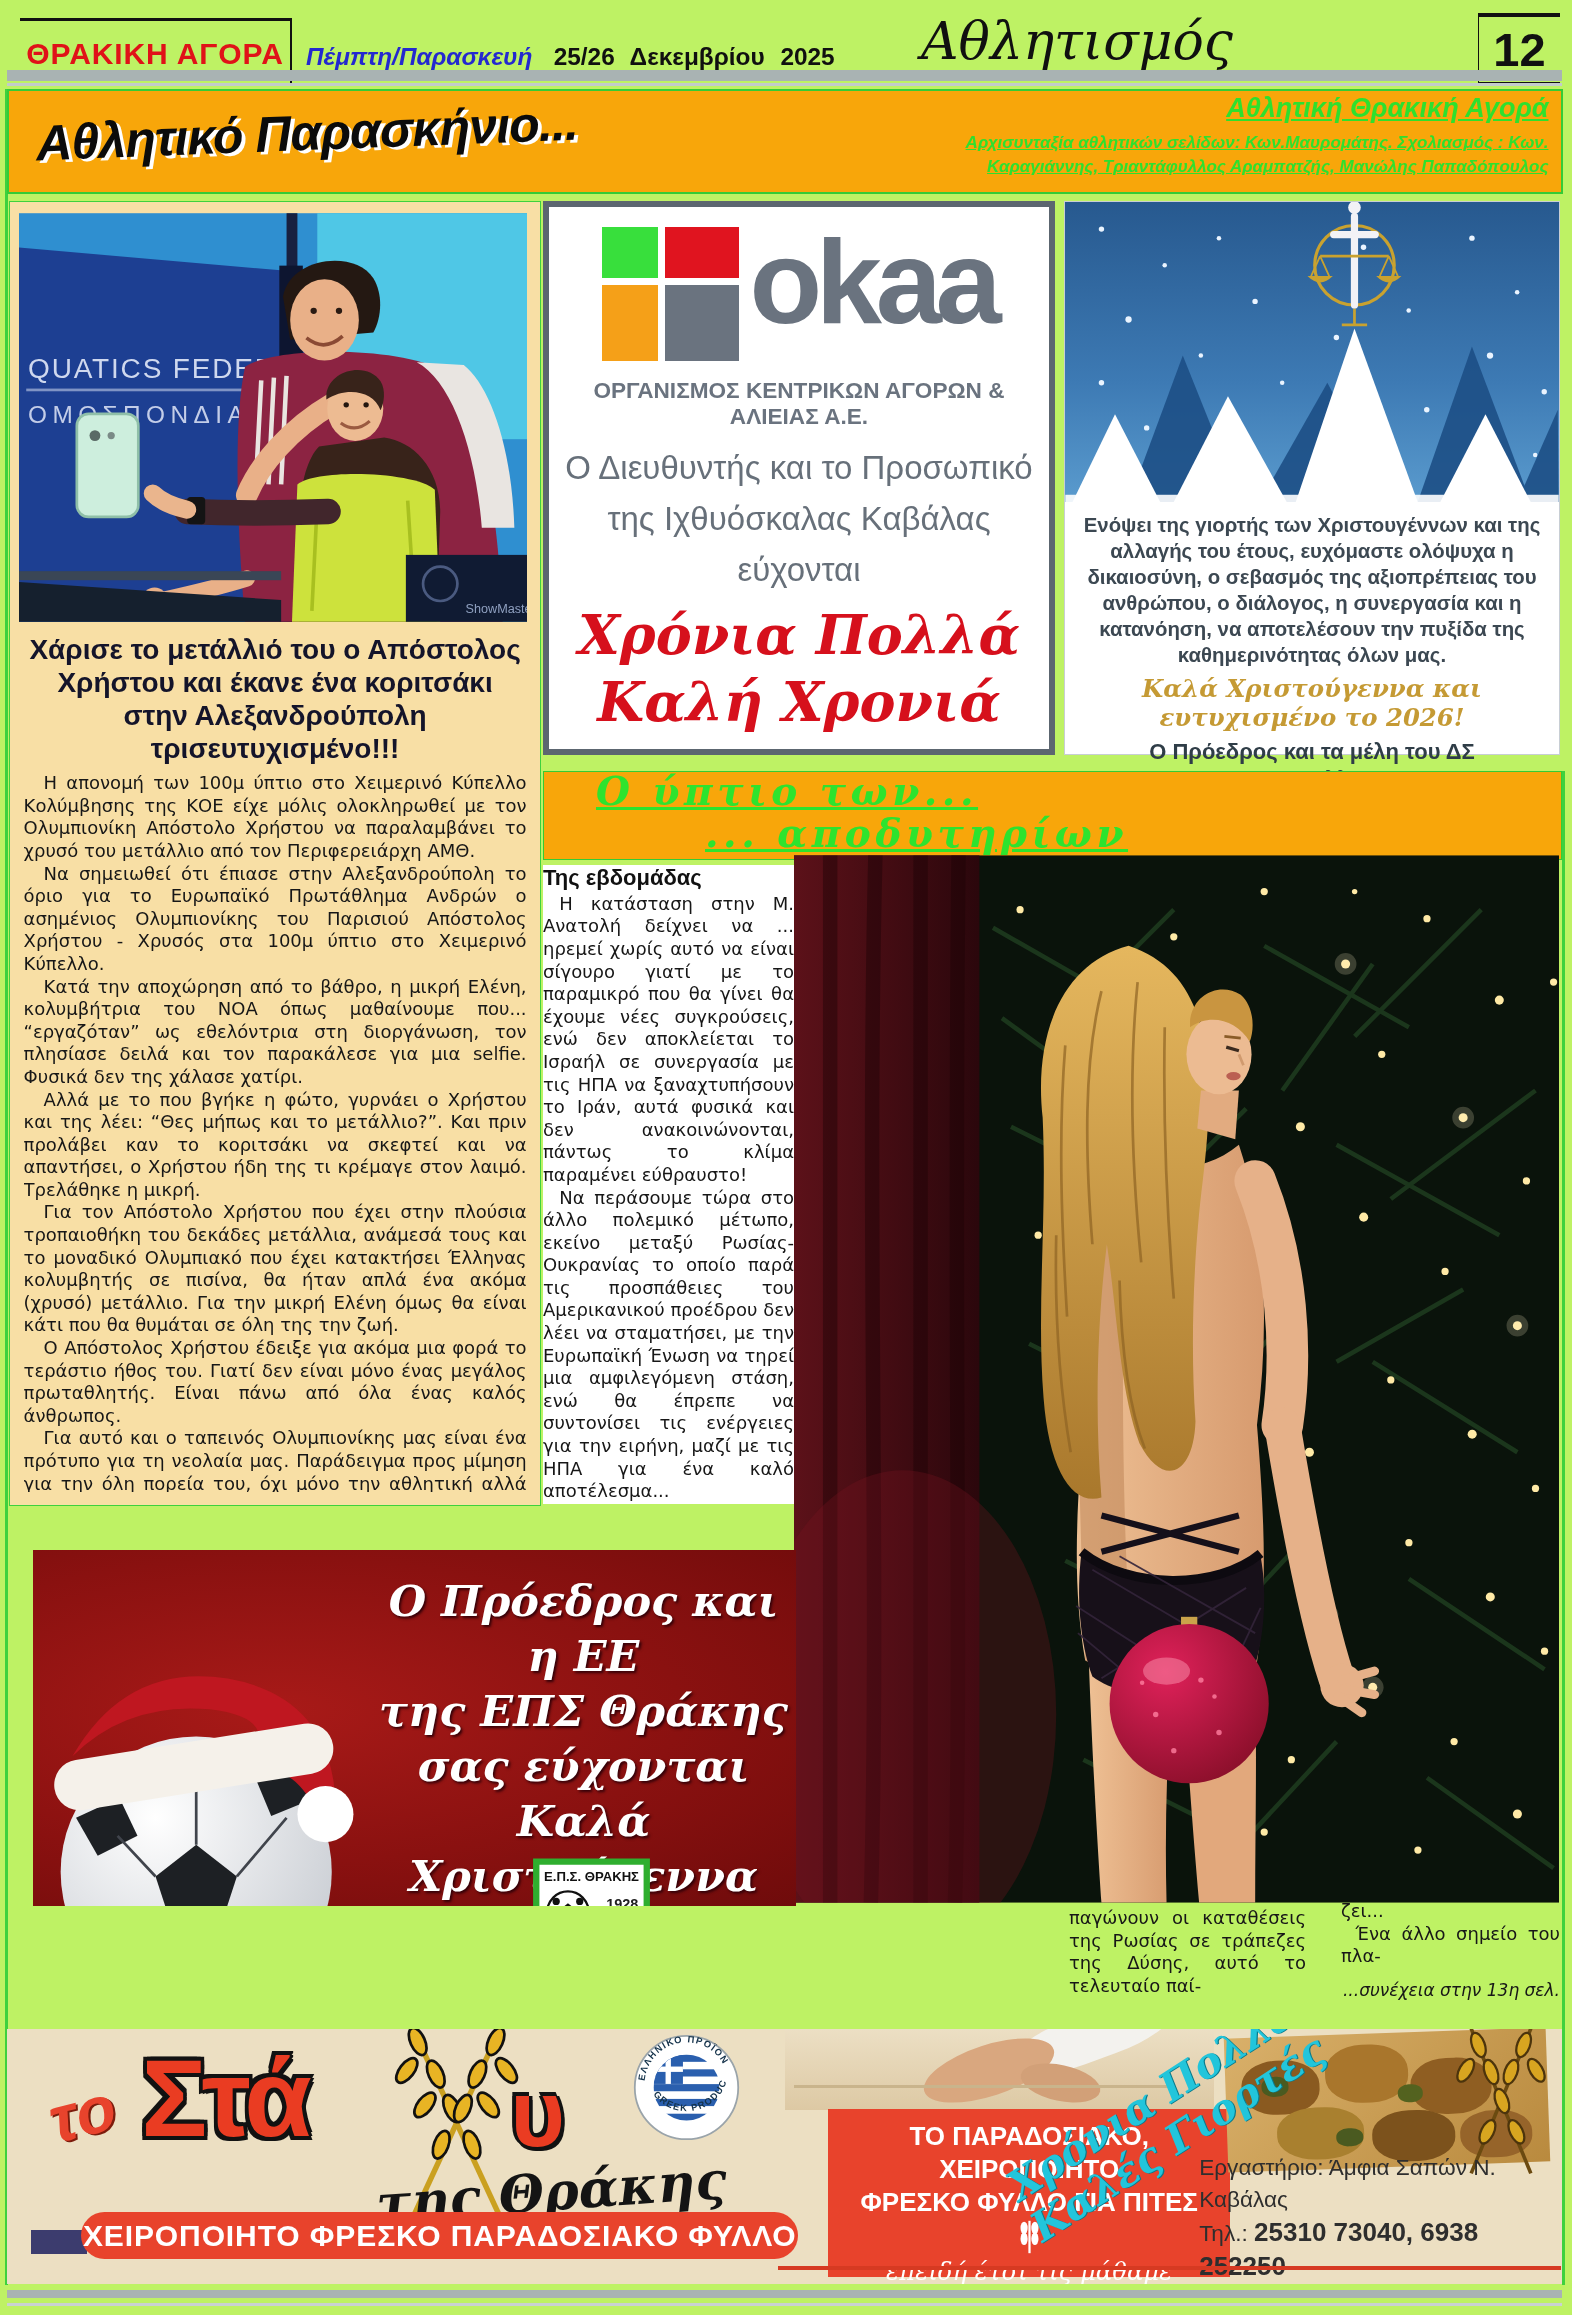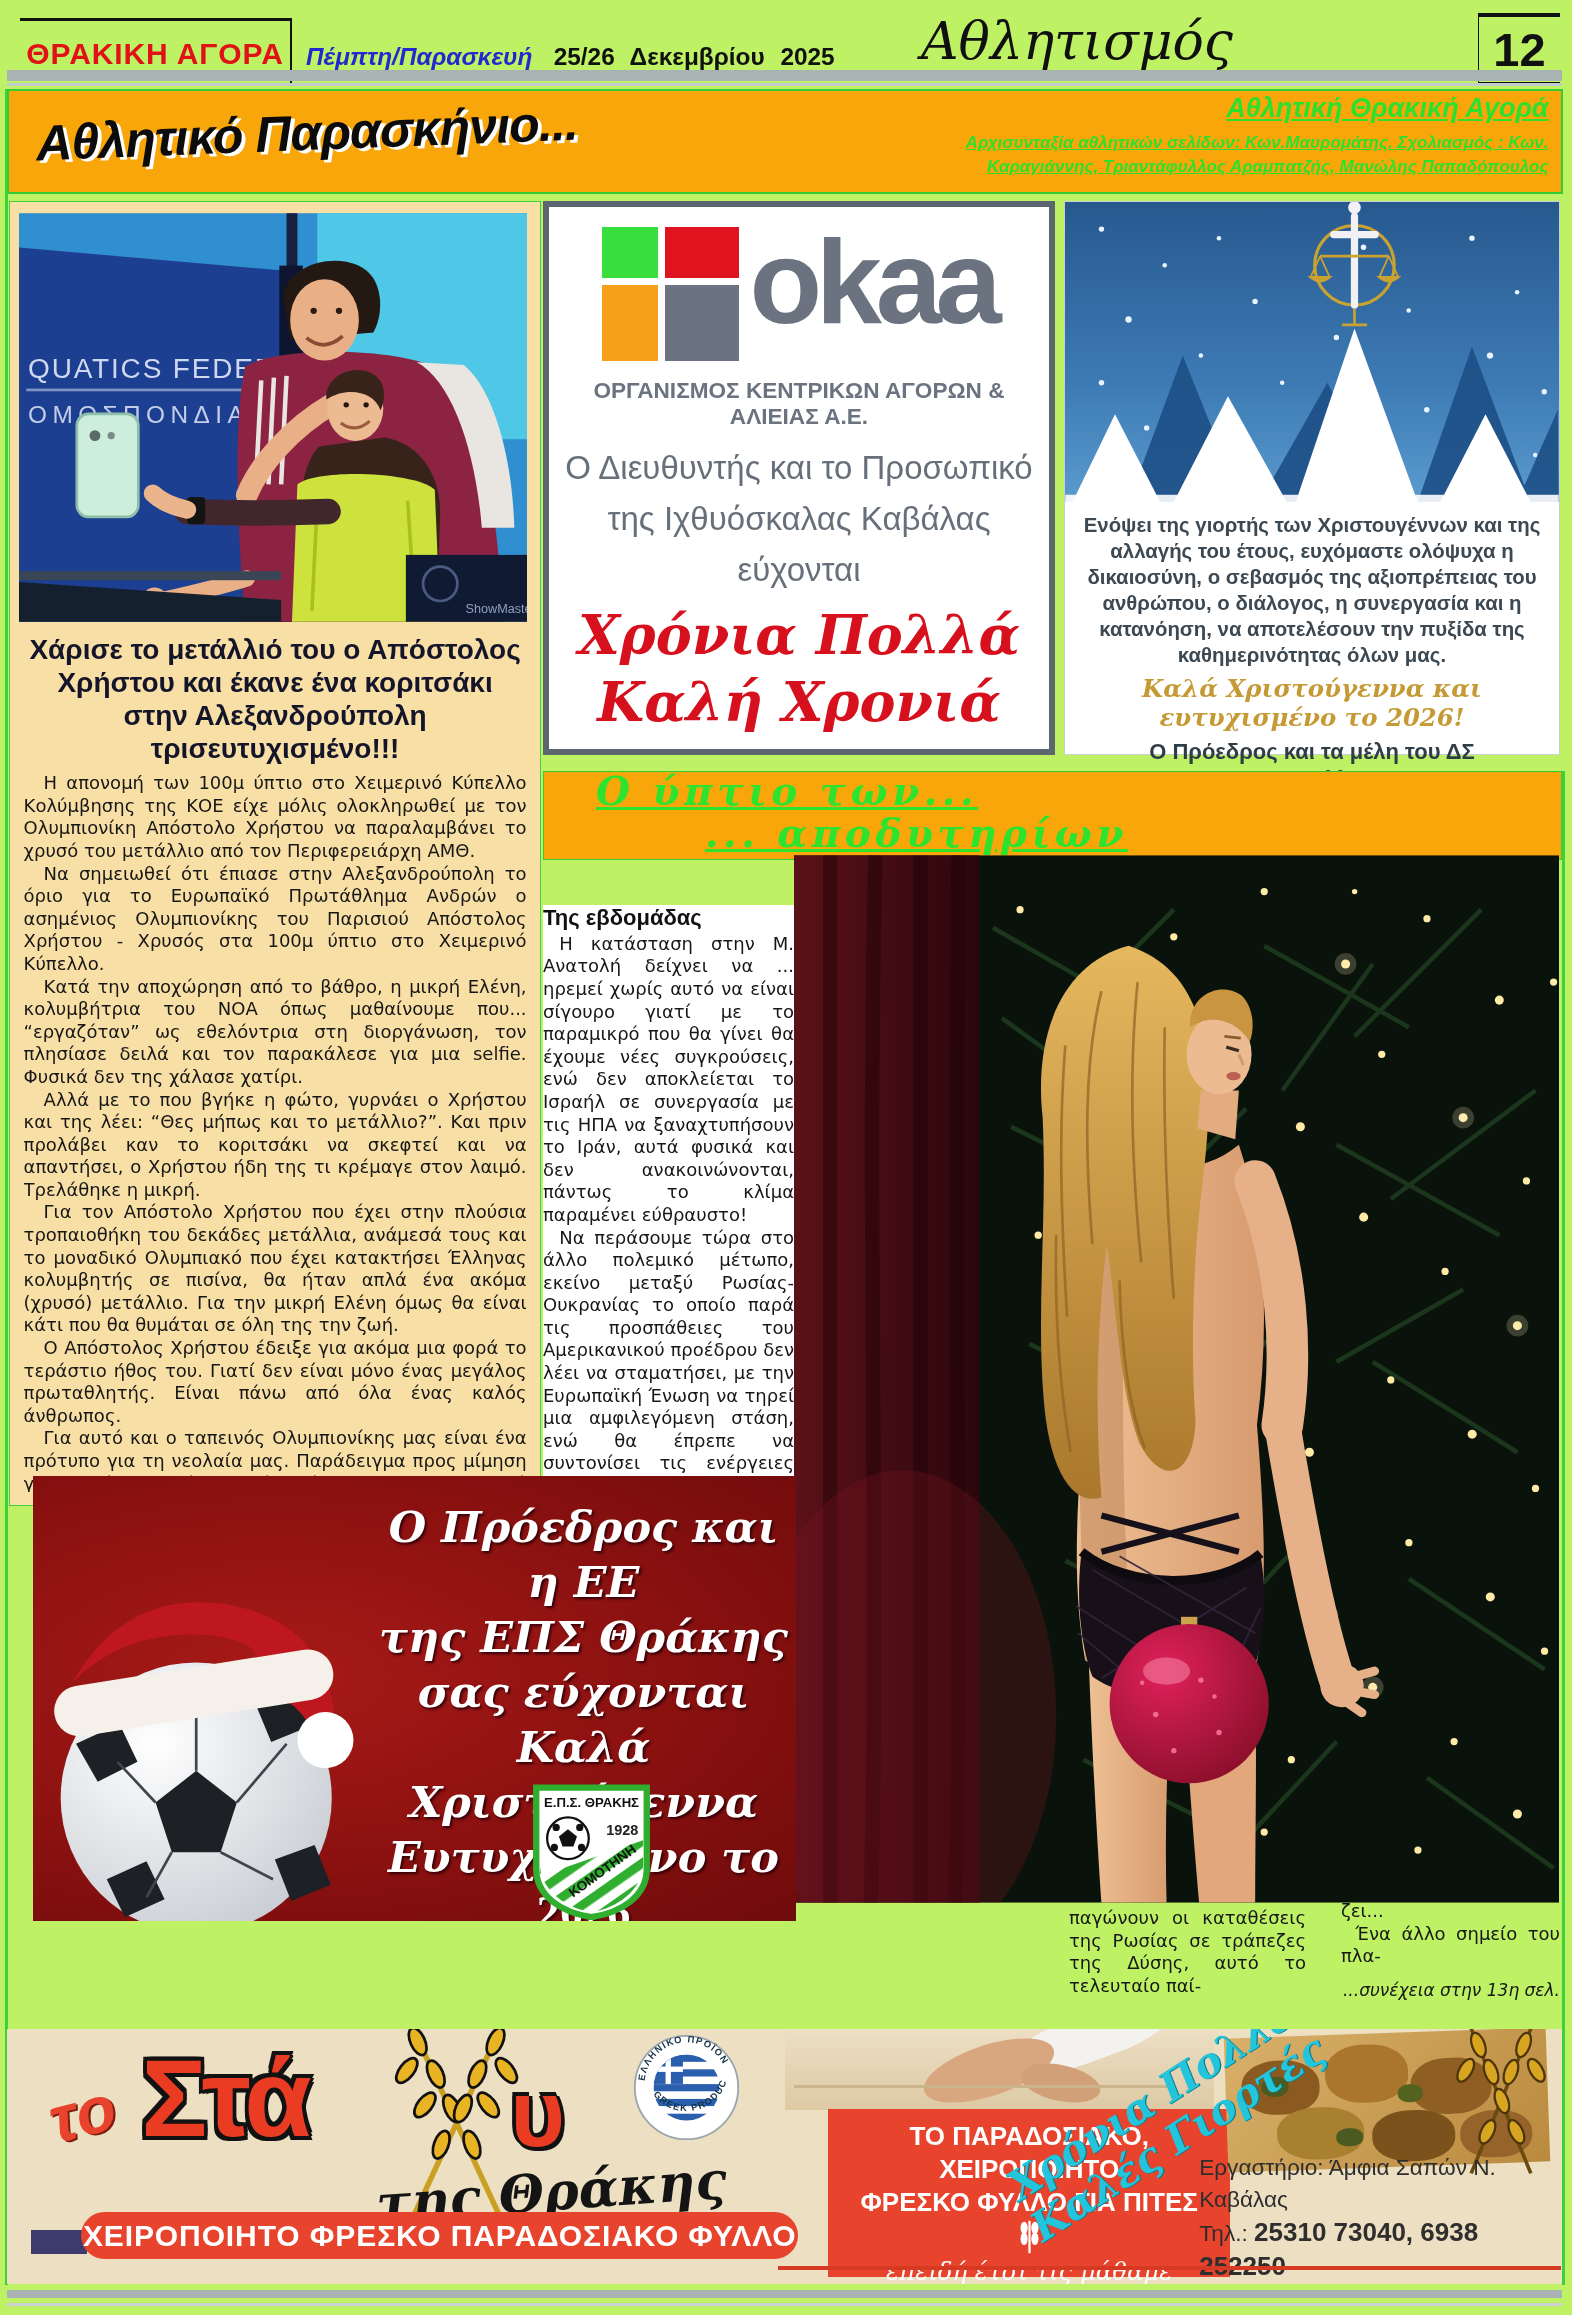--- a/index.html
+++ b/index.html
@@ -70,30 +70,30 @@
   .law-sig{margin-top:6.3px;font-size:22px;font-weight:bold;color:#2f3d47;line-height:28px;}
 
   
   .banner2{left:543px;top:771px;width:1017px;height:87px;background:#f8a60a;border:1.8px solid #35cb35;overflow:hidden;}
   .b2line{position:absolute;font-family:"DejaVu Serif",serif;font-style:italic;font-weight:bold;
           color:#2ee32e;font-size:39px;letter-spacing:4.5px;text-decoration:underline;white-space:nowrap;}
   .b2l1{left:52px;top:-3.6px;}
   .b2l2{left:161px;top:38px;}
 
   
-  .week{left:543px;top:905px;width:251px;height:639px;overflow:hidden;background:#fff;}
+  .week{left:543px;top:865px;width:251px;height:639px;overflow:hidden;background:#fff;}
   .week h3{margin:0 0 1.8px 0;font-size:22px;color:#111;}
   .week p{margin:0;font-family:"DejaVu Sans",sans-serif;font-size:17px;line-height:21px;
           text-align:justify;color:#161616;text-indent:16.3px;}
 
   
   .woman{left:794px;top:855px;width:765px;height:1048px;display:block;}
 
   
-  .eps{left:33px;top:1476px;width:763px;height:445px;overflow:hidden;
+  .eps{left:33px;top:1550px;width:763px;height:356px;overflow:hidden;
        background:radial-gradient(ellipse at 32% 45%,#a81a18 0%,#8a1110 55%,#6f0b0b 100%);}
   .eps-ball{position:absolute;left:-12.7px;top:105px;width:394px;height:349px;}
   .eps-text{position:absolute;left:346px;top:23.5px;width:409px;text-align:center;color:#fff;
             font-family:"DejaVu Serif",serif;font-style:italic;font-weight:bold;font-size:43px;line-height:55px;
             text-shadow:1.8px 1.8px 2.7px #320008;}
   .eps-year{font-style:normal;font-family:"Liberation Serif",serif;font-size:47px;}
   .eps-shield{position:absolute;left:496px;top:306px;width:125px;height:138px;}
 
   
   .strip p{margin:0;font-family:"DejaVu Sans",sans-serif;font-size:18px;line-height:22.6px;text-align:justify;color:#171717;}

